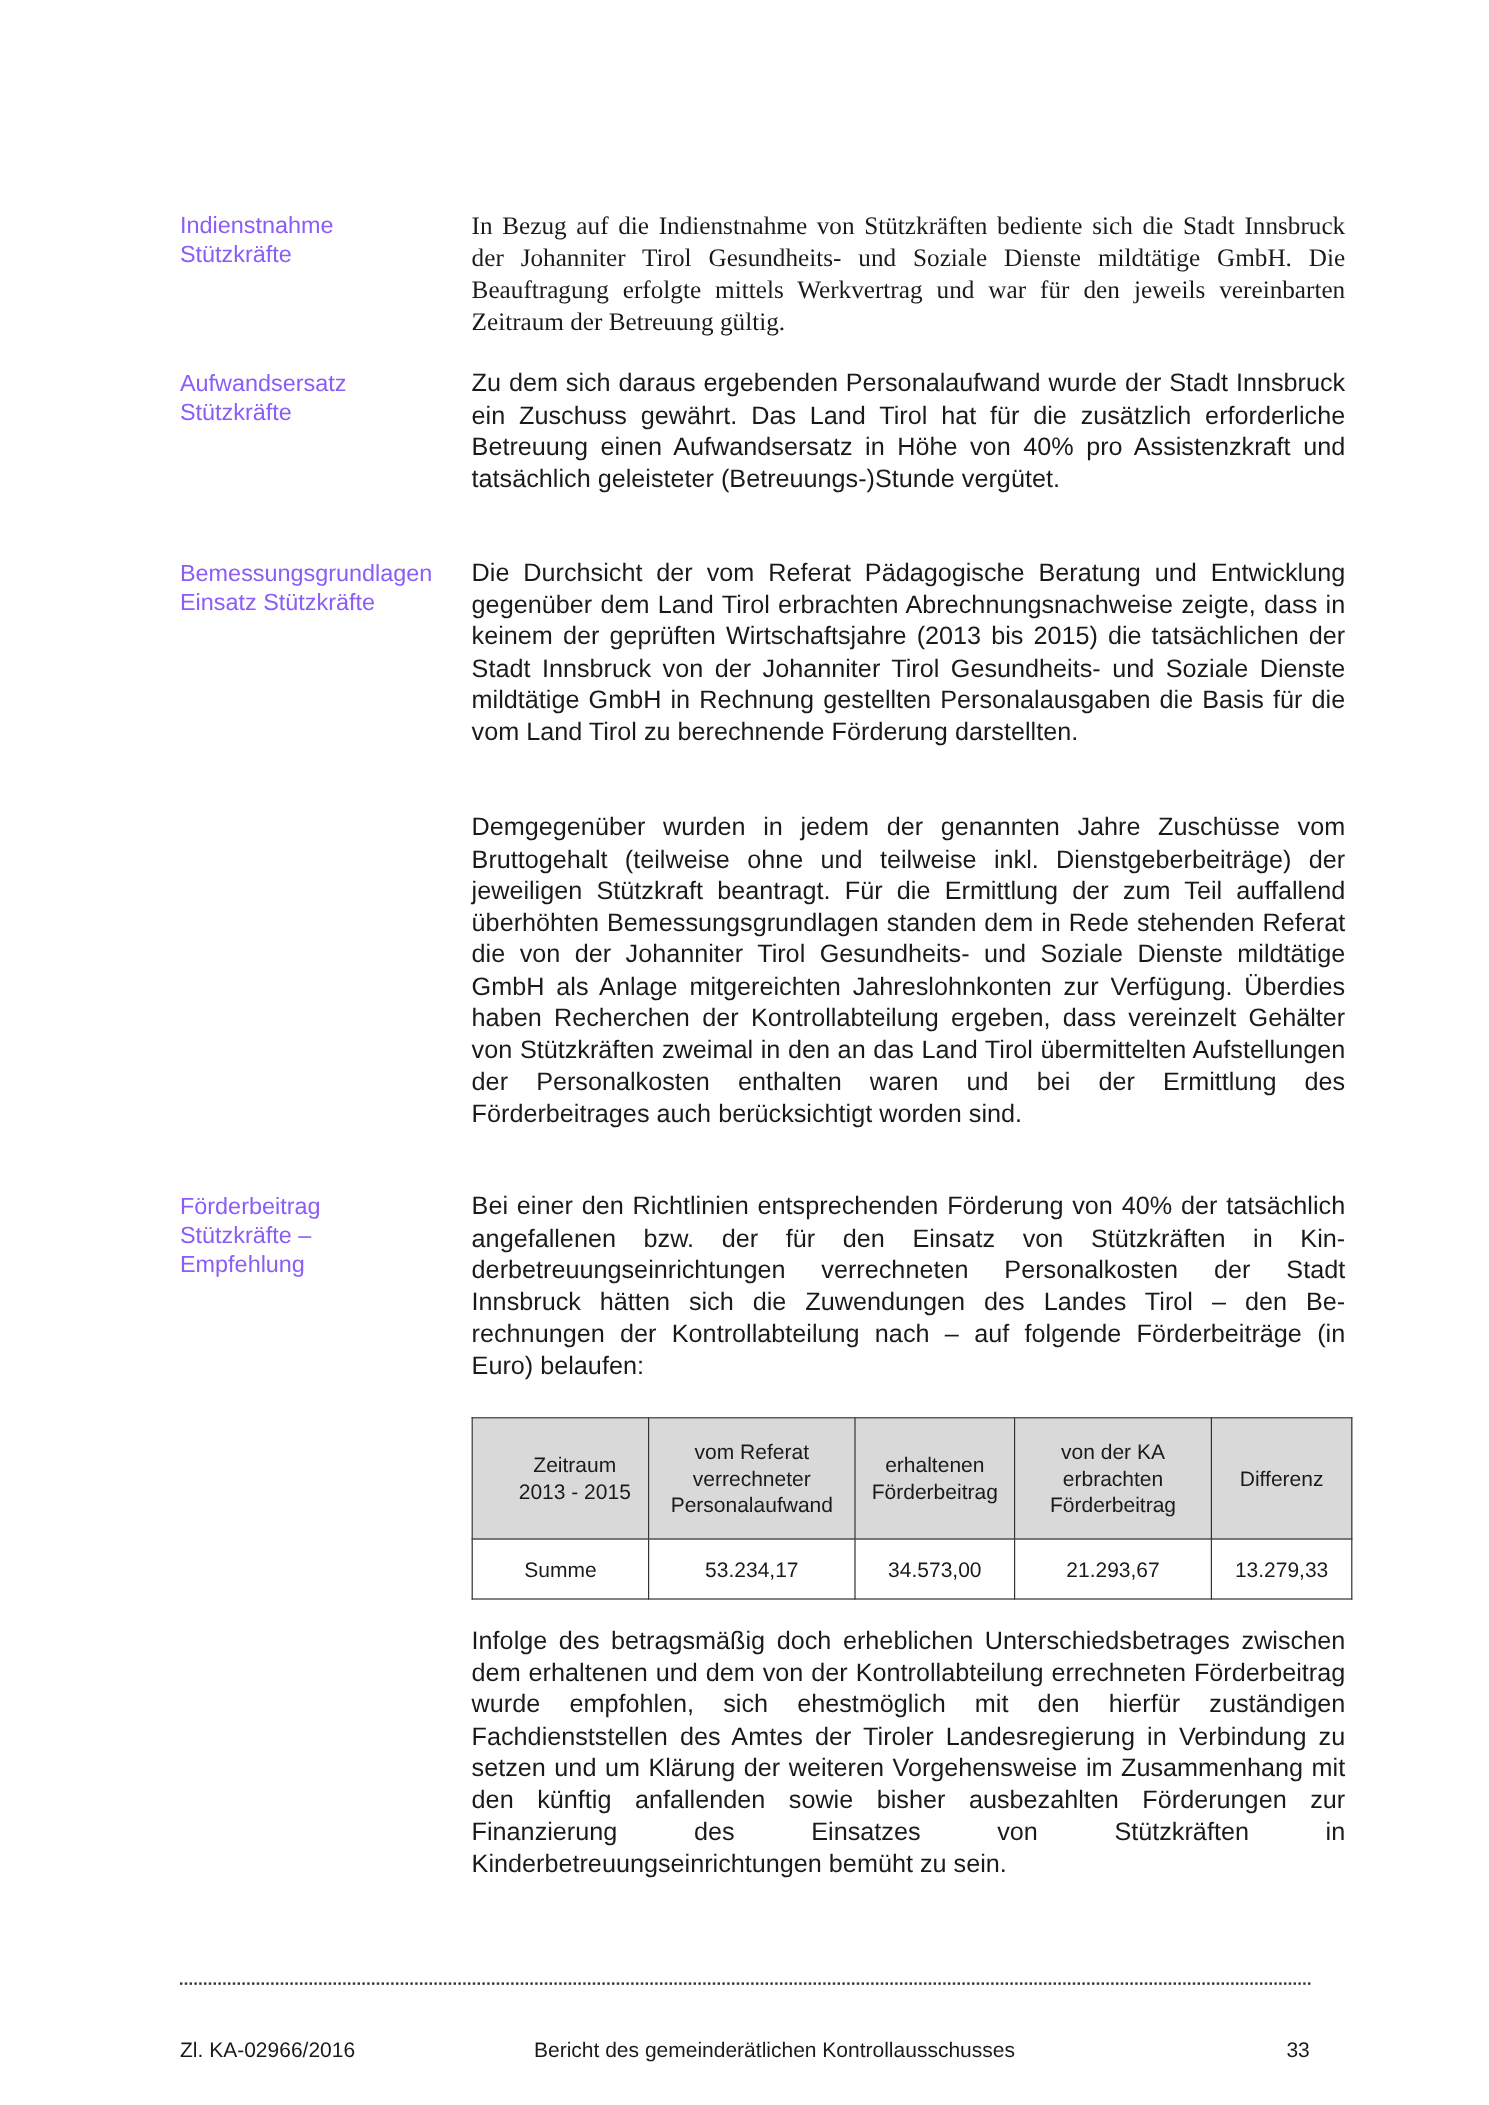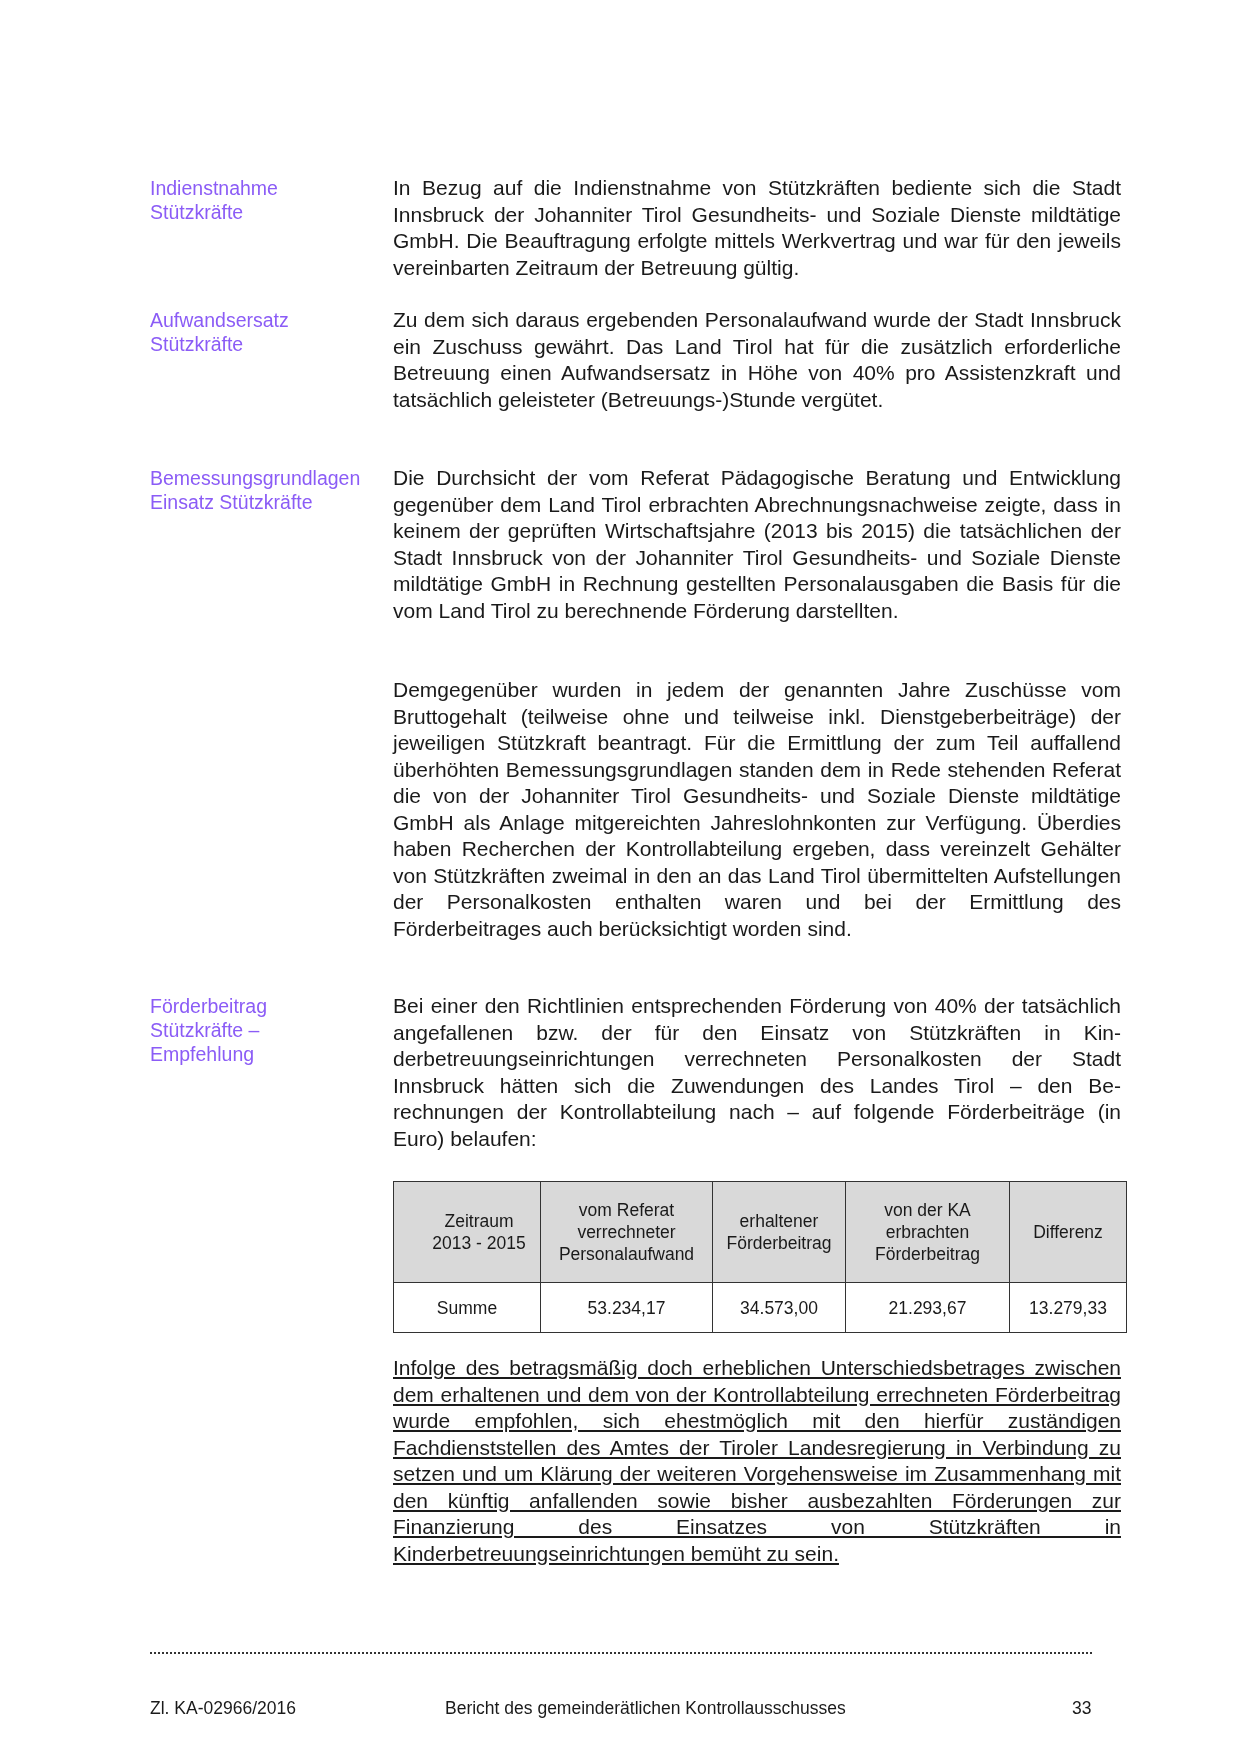--- a/index.html
+++ b/index.html
@@ -15,21 +15,21 @@
   .footer-rule { position:absolute; left:150px; top:1652px; width:942px; border-top:2.5px dotted #333; }
   .footer { position:absolute; top:1666px; font-size:17.5px;margin-top:32px; }
 </style>
 </head>
 <body>
 
 <div class="side" style="top:176px;">
   <div>Indienstnahme</div>
   <div>Stützkräfte</div>
 </div>
-<div class="text" style="top:175px;">
+<div class="text" style="top:175px;font-family:Liberation Serif, serif;">
   <p>In Bezug auf die Indienstnahme von Stützkräften bediente sich die Stadt Innsbruck der Johanniter Tirol Gesundheits- und Soziale Dienste mildtätige GmbH. Die Beauftragung erfolgte mittels Werkvertrag und war für den jeweils vereinbarten Zeitraum der Betreuung gültig.</p>
 </div>
 
 <div class="side" style="top:308px;">
   <div>Aufwandsersatz</div>
   <div>Stützkräfte</div>
 </div>
 <div class="text" style="top:307px;">
   <p>Zu dem sich daraus ergebenden Personalaufwand wurde der Stadt Innsbruck ein Zuschuss gewährt. Das Land Tirol hat für die zusätzlich erforderliche Betreuung einen Aufwandsersatz in Höhe von 40% pro Assistenzkraft und tatsächlich geleisteter (Betreuungs-)Stunde vergü­tet.</p>
 </div>
@@ -60,21 +60,21 @@
       <th style="width:114px;padding-left:28px;">
         <div>Zeitraum</div>
         <div>2013 - 2015</div>
       </th>
       <th style="width:163px;">
         <div>vom Referat</div>
         <div>verrechneter</div>
         <div>Personalaufwand</div>
       </th>
       <th style="width:124px;">
-        <div>erhaltener</div>
+        <div>erhaltenen</div>
         <div>Förderbeitrag</div>
       </th>
       <th style="width:155px;text-align:center;">
         <div>von der KA</div>
         <div>erbrachten</div>
         <div>Förderbeitrag</div>
       </th>
       <th>
         <div>Differenz</div>
       </th>
@@ -84,20 +84,20 @@
     <tr>
       <td>Summe</td>
       <td>53.234,17</td>
       <td>34.573,00</td>
       <td>21.293,67</td>
       <td>13.279,33</td>
     </tr>
   </tbody>
 </table>
 
-<div class="text" style="top:1355px;text-decoration:underline;">
+<div class="text" style="top:1355px;">
   <p>Infolge des betragsmäßig doch erheblichen Unterschiedsbetrages zwi­schen dem erhaltenen und dem von der Kontrollabteilung errechneten Förderbeitrag wurde empfohlen, sich ehestmöglich mit den hierfür zu­ständigen Fachdienststellen des Amtes der Tiroler Landesregierung in Verbindung zu setzen und um Klärung der weiteren Vorgehensweise im Zusammenhang mit den künftig anfallenden sowie bisher ausbe­zahlten Förderungen zur Finanzierung des Einsatzes von Stützkräften in Kinderbetreuungseinrichtungen bemüht zu sein.</p>
 </div>
 
 <div class="footer-rule"></div>
 <div class="footer" style="left:150px;">Zl. KA-02966/2016</div>
 <div class="footer" style="left:445px;">Bericht des gemeinderätlichen Kontrollausschusses</div>
 <div class="footer" style="left:1072px;">33</div>
 
 </body></html>

